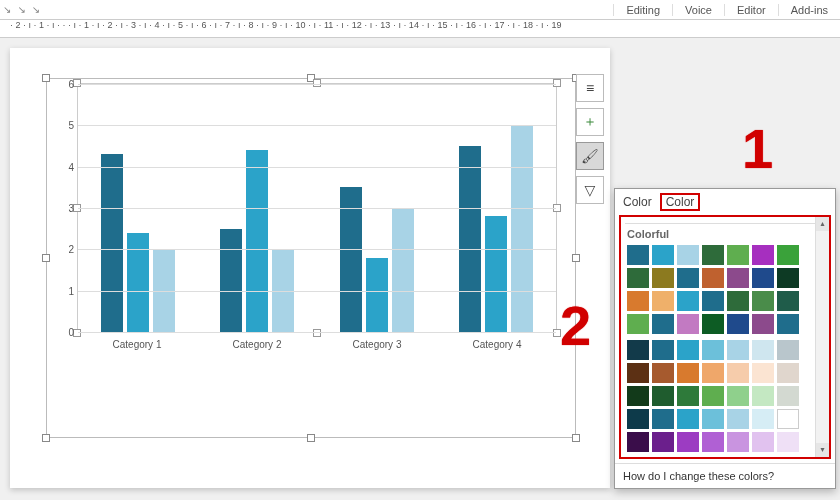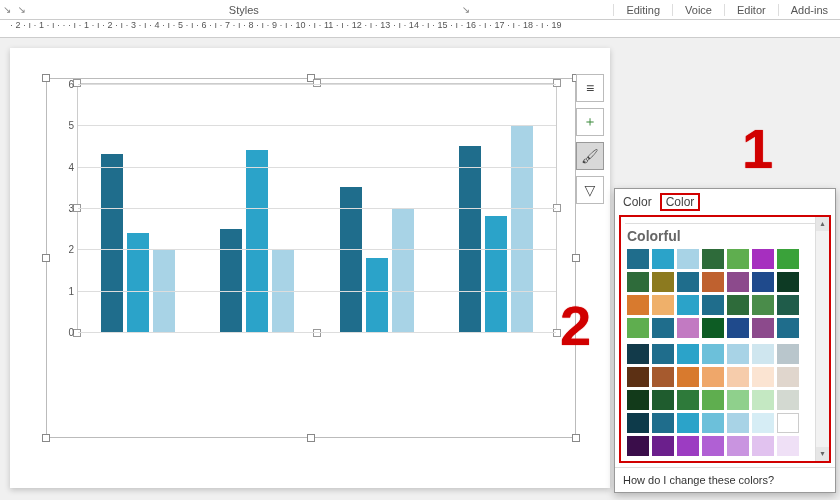--- a/index.html
+++ b/index.html
@@ -51,39 +51,38 @@
   .float-btn.active { background:#d8d8d8; border-color:#999;}
   
   .style-panel { position:absolute; left: 614px; top: 150px; width: 222px; background:#fff; border:1px solid #999; box-shadow:0 3px 8px rgba(0,0,0,.25); }
   .panel-tabs { display:flex; padding:6px 8px 4px; gap:12px; font-size:12px; }
   .panel-tab { cursor:pointer; color:#444; }
   .panel-tab.active { border:2px solid #d10000; padding:0 4px; margin:-2px -4px; font-weight: 500;}
   .panel-body { border:2px solid #d10000; margin:2px 4px 4px; padding:4px 4px 2px; max-height: 258px; overflow:hidden; position:relative;}
   .scrolltrack { position:absolute; right:0; top:0; bottom:0; width:14px; background:#f2f2f2; border-left:1px solid #ddd;}
   .scroll-up,.scroll-down{position:absolute;left:0;right:0;height:14px;background:#e6e6e6;text-align:center;font-size:8px;line-height:14px;color:#666;}
   .scroll-up{top:0}.scroll-down{bottom:0}
-  .section-head { font-size:14px; color:#666; font-weight:600; padding:4px 2px 2px; border-top:1px solid #ddd; margin-top:2px;}
+  .section-head { font-size:11px; color:#666; font-weight:600; padding:4px 2px 2px; border-top:1px solid #ddd; margin-top:2px;}
   .section-head:first-child{border-top:none;margin-top:0;}
   .palette { display:flex; flex-direction:column; gap:3px; padding:3px 14px 3px 2px;}
   .palette-row { display:flex; gap:3px;}
   .swatch { width:22px; height:20px; }
   .swatch.white{border:1px solid #ccc;}
   .panel-footer { padding:6px 8px; font-size:11px; color:#333; border-top:1px solid #ddd;}
   
   .annot { position:absolute; color:#d10000; font-size:56px; font-weight:700; font-family: "Segoe UI", Arial; text-shadow: 0 0 1px #d10000;}
   .annot1 { left: 742px; top: 78px; }
   .annot2 { left: 560px; top: 255px; }
 </style>
 </head>
 <body>
 
 <div class="ribbon">
   <span class="launcher">↘</span>
   <span class="launcher">↘</span>
-  <div class="grp styles">Styles</div>
   <span class="launcher">↘</span>
   <div class="right">
     <span>Editing</span>
     <span>Voice</span>
     <span>Editor</span>
     <span>Add-ins</span>
   </div>
 </div>
 
 <div class="ruler">· 2 · ı · 1 · ı · · · ı · 1 · ı · 2 · ı · 3 · ı · 4 · ı · 5 · ı · 6 · ı · 7 · ı · 8 · ı · 9 · ı · 10 · ı · 11 · ı · 12 · ı · 13 · ı · 14 · ı · 15 · ı · 16 · ı · 17 · ı · 18 · ı · 19</div>
@@ -142,20 +141,26 @@
             </div>
           </div>
       <div class="gridline" style="top: 100%;"></div>
           <div class="gridline" style="top: 83.3333%;"></div>
           <div class="gridline" style="top: 66.6667%;"></div>
           <div class="gridline" style="top: 50%;"></div>
           <div class="gridline" style="top: 33.3333%;"></div>
           <div class="gridline" style="top: 16.6667%;"></div>
           <div class="gridline" style="top: 0%;"></div>
         </div>
+      <div class="x-labels" id="xlabels">
+          <div class="x-lab">Category 1</div>
+          <div class="x-lab">Category 2</div>
+          <div class="x-lab">Category 3</div>
+          <div class="x-lab">Category 4</div>
+        </div>
     </div>
   </div>
 
   <div class="float-btns">
     <div class="float-btn">≡</div>
     <div class="float-btn" style="color:#3c8a3c">＋</div>
     <div class="float-btn active">🖌</div>
     <div class="float-btn">▽</div>
   </div>
 

